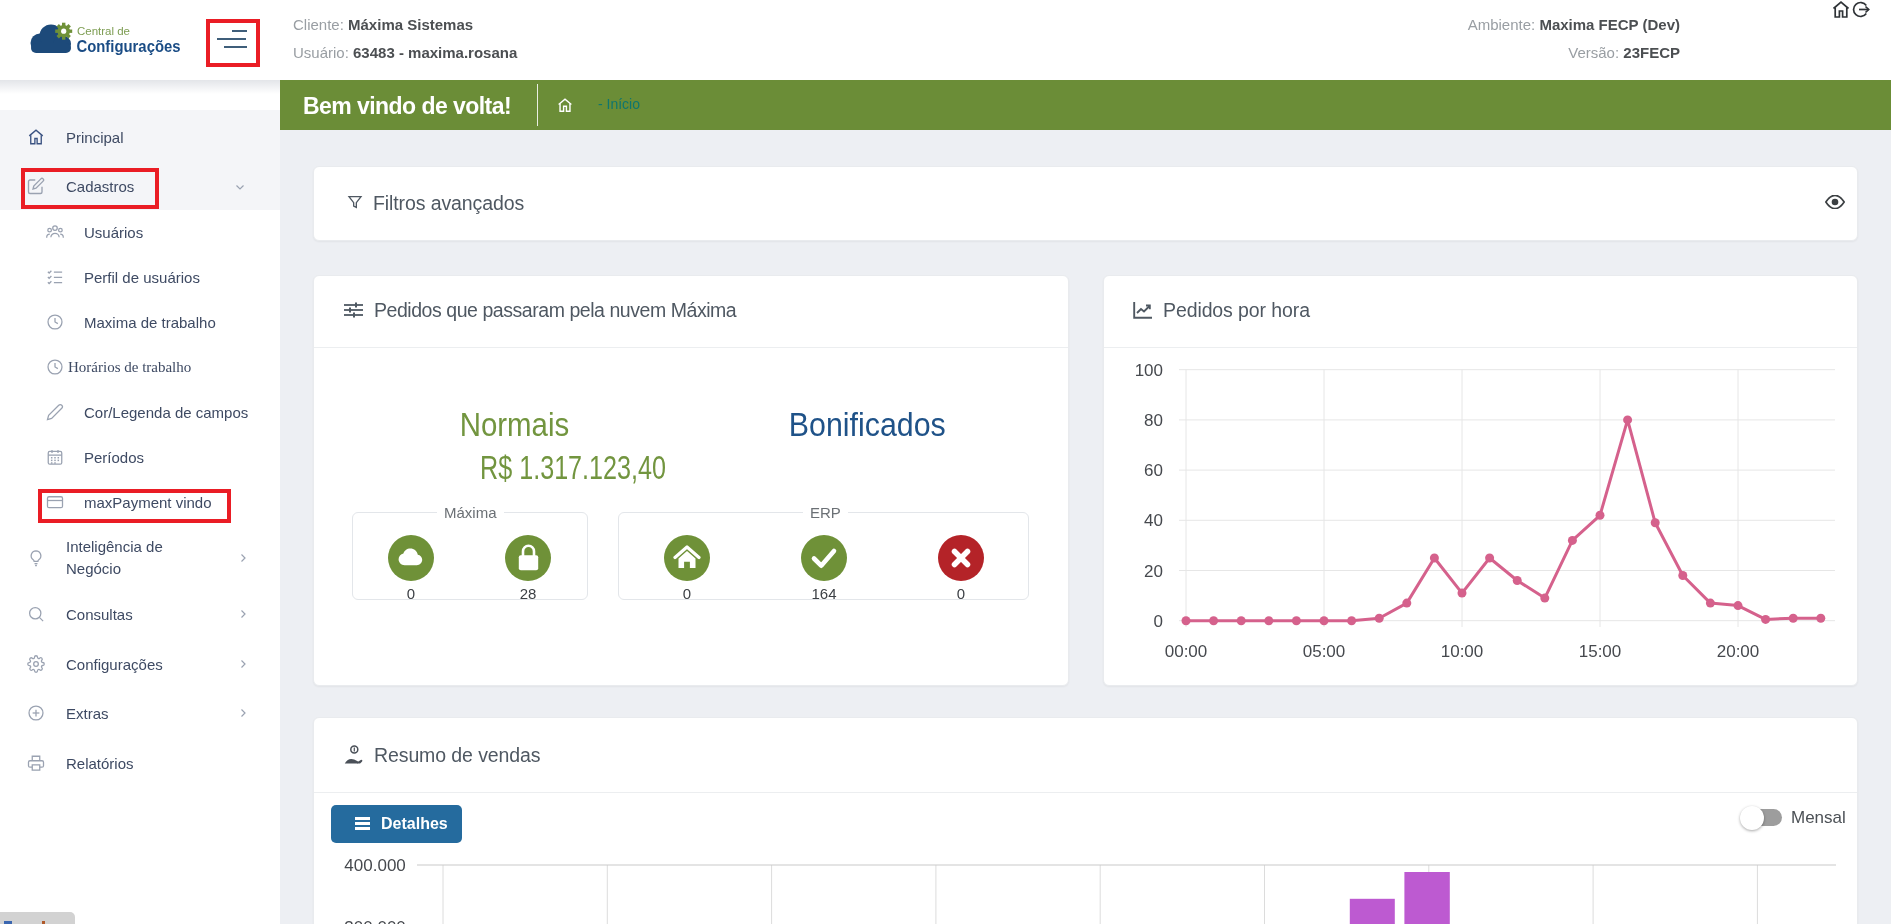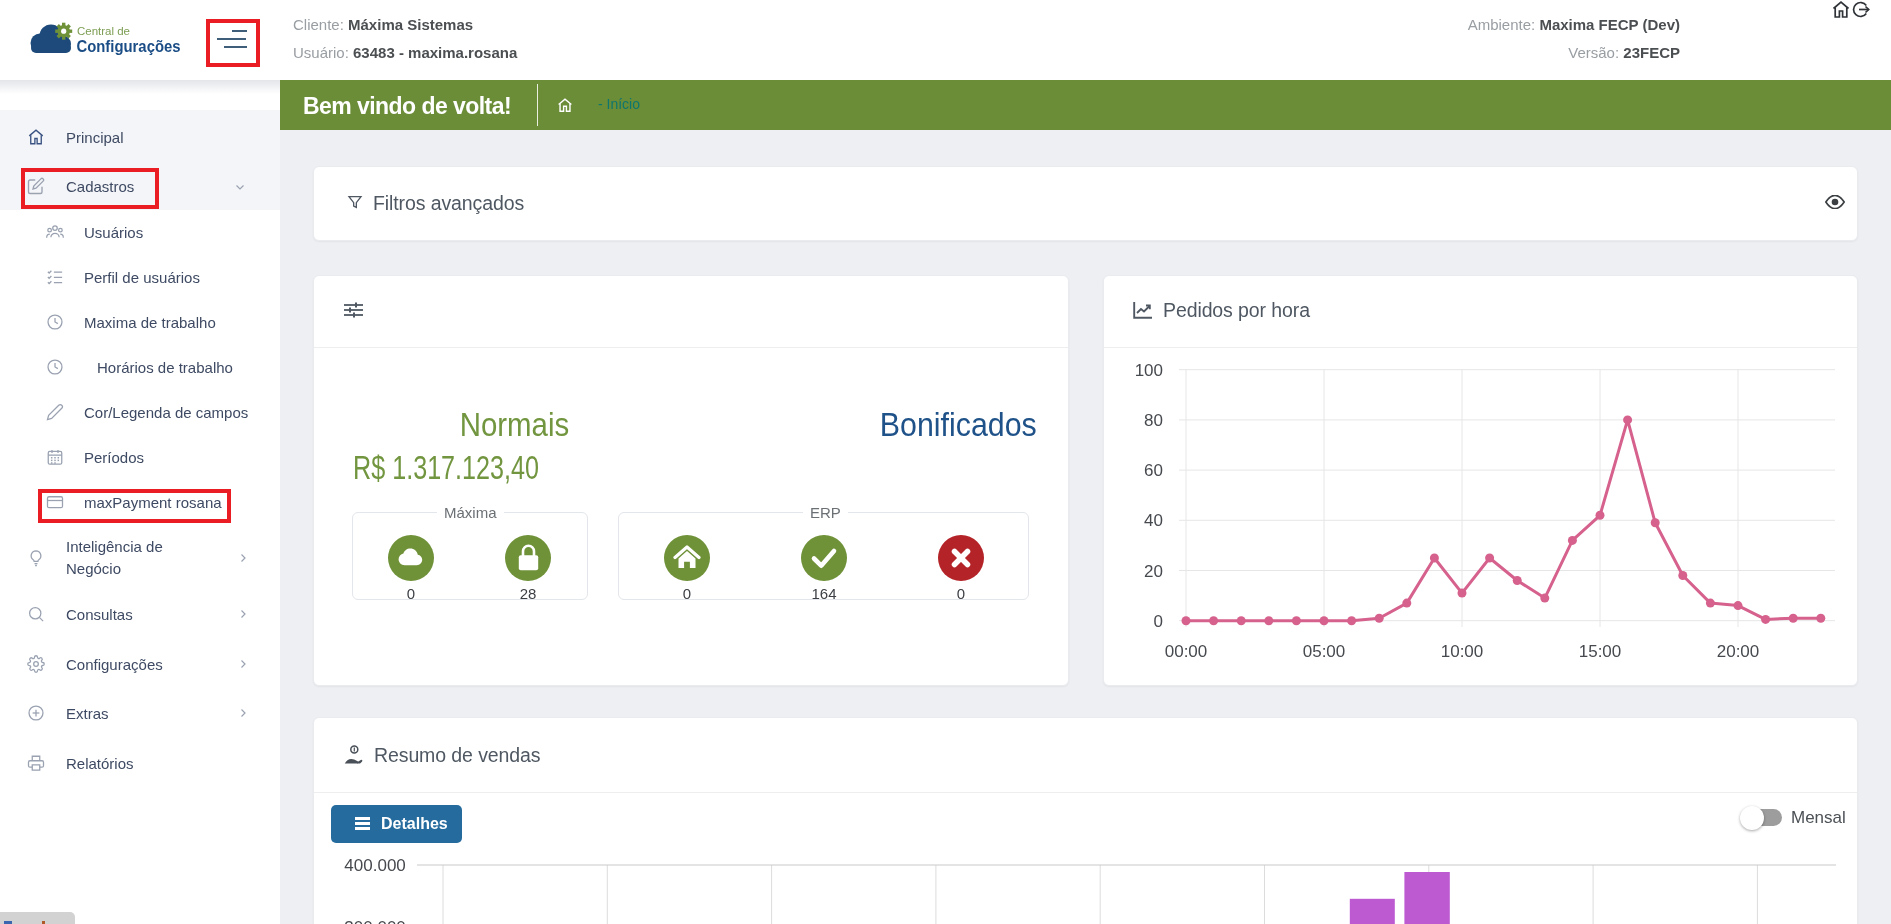--- a/index.html
+++ b/index.html
@@ -110,21 +110,21 @@
   <svg class="abs" style="left:46px;top:313px;" width="18" height="18" viewBox="0 0 24 24" fill="none" stroke="#9aa2b1" stroke-width="1.7">
       <circle cx="12" cy="12" r="9.3"></circle>
       <path d="M12 6.5V12l3.8 2.2"></path>
     </svg>
   <div class="subtxt" style="left:84px;top:314px;">Maxima de trabalho</div>
 
   <svg class="abs" style="left:46px;top:358px;" width="18" height="18" viewBox="0 0 24 24" fill="none" stroke="#9aa2b1" stroke-width="1.7">
       <circle cx="12" cy="12" r="9.3"></circle>
       <path d="M12 6.5V12l3.8 2.2"></path>
     </svg>
-  <div class="subtxt" style="left:97px;top:359px;">Horários de trabalho</div>
+  <div class="subtxt" style="left:68px;top:359px;font-family:Liberation Serif, serif;">Horários de trabalho</div>
 
   <svg class="abs" style="left:46px;top:403px;" width="18" height="18" viewBox="0 0 24 24" fill="none" stroke="#9aa2b1" stroke-width="1.7">
       <path d="M17 3a2.8 2.8 0 1 1 4 4L7.5 20.5 2 22l1.5-5.5z"></path>
     </svg>
   <div class="subtxt" style="left:84px;top:404px;">Cor/Legenda de campos</div>
 
   <svg class="abs" style="left:46px;top:448px;" width="18" height="18" viewBox="0 0 24 24" fill="none" stroke="#9aa2b1" stroke-width="1.7">
       <rect x="3" y="4.5" width="18" height="17" rx="2"></rect>
       <line x1="3" y1="9.5" x2="21" y2="9.5"></line>
       <line x1="8" y1="2.5" x2="8" y2="6.5"></line>
@@ -139,21 +139,21 @@
         <rect x="6.6" y="19" width="2" height="2"></rect>
         <rect x="11" y="19" width="2" height="2"></rect>
       </g>
     </svg>
   <div class="subtxt" style="left:84px;top:449px;">Períodos</div>
 
   <svg class="abs" style="left:46px;top:493px;" width="18" height="18" viewBox="0 0 24 24" fill="none" stroke="#9aa2b1" stroke-width="1.7">
       <rect x="2" y="5" width="20" height="14.5" rx="2"></rect>
       <line x1="2" y1="10" x2="22" y2="10"></line>
     </svg>
-  <div class="subtxt" style="left:84px;top:494px;">maxPayment rosana</div>
+  <div class="subtxt" style="left:84px;top:494px;">maxPayment vindo</div>
 
   <svg class="abs" style="left:27px;top:549px;" width="18" height="18" viewBox="0 0 24 24" fill="none" stroke="#9aa2b1" stroke-width="1.7">
       <path d="M12 2.5a6.5 6.5 0 0 0-3.7 11.8c.7.5 1.2 1.3 1.2 2.2h5c0-.9.5-1.7 1.2-2.2A6.5 6.5 0 0 0 12 2.5z"></path>
       <line x1="10" y1="19.5" x2="14" y2="19.5"></line>
       <line x1="10.8" y1="22" x2="13.2" y2="22"></line>
     </svg>
   <div class="navtxt" style="left:66px;top:538px;">Inteligência de</div>
   <div class="navtxt" style="left:66px;top:560px;">Negócio</div>
   <svg class="abs" style="left:237px;top:552px;" width="12" height="12" viewBox="0 0 24 24" fill="none" stroke="#9aa2b1" stroke-width="2.4">
       <polyline points="9 5 16 12 9 19"></polyline>
@@ -215,23 +215,24 @@
         <line x1="0" y1="4" x2="19" y2="4"></line>
         <line x1="0" y1="9" x2="19" y2="9"></line>
         <line x1="0" y1="14" x2="19" y2="14"></line>
       </g>
     <g stroke-width="2">
         <line x1="12" y1="1.5" x2="12" y2="6.5"></line>
         <line x1="6" y1="6.5" x2="6" y2="11.5"></line>
         <line x1="10" y1="11.5" x2="10" y2="16.5"></line>
       </g>
   </svg>
+  <div class="cardtitle" style="left:374px;top:299px;letter-spacing:-0.45px;">Pedidos que passaram pela nuvem Máxima</div>
   <div class="abs" style="left:338px;top:406px;width:353px;text-align:center;font-size:33px;color:#72953f;"><span style="display:inline-block;transform:scaleX(.892)">Normais</span></div>
-  <div class="abs" style="left:324px;top:449px;width:353px;text-align:left;font-size:33px;color:#72953f;"><span style="display:inline-block;transform:scaleX(.762)">R$ 1.317.123,40</span></div>
-  <div class="abs" style="left:691px;top:406px;width:353px;text-align:right;font-size:33px;color:#1f5288;"><span style="display:inline-block;transform:scaleX(.92)">Bonificados</span></div>
+  <div class="abs" style="left:342px;top:449px;width:353px;text-align:right;font-size:33px;color:#72953f;"><span style="display:inline-block;transform:scaleX(.762)">R$ 1.317.123,40</span></div>
+  <div class="abs" style="left:691px;top:406px;width:353px;text-align:center;font-size:33px;color:#1f5288;"><span style="display:inline-block;transform:scaleX(.92)">Bonificados</span></div>
 
   <div class="abs" style="left:352px;top:512px;width:236px;height:88px;border:1px solid #e3e6ea;border-radius:6px;box-sizing:border-box;"></div>
   <div class="abs" style="left:437px;top:504px;background:#fff;padding:0 7px;font-size:15px;color:#6b7075;">Máxima</div>
 
   <div class="abs" style="left:618px;top:512px;width:411px;height:88px;border:1px solid #e3e6ea;border-radius:6px;box-sizing:border-box;"></div>
   <div class="abs" style="left:803px;top:504px;background:#fff;padding:0 7px;font-size:15px;color:#6b7075;">ERP</div>
 
   <div class="abs" style="left:388px;top:535px;width:46px;height:46px;border-radius:50%;background:#6f9138;"></div>
   <svg class="abs" style="left:397px;top:545px;" width="28" height="24" viewBox="0 0 28 24">
       <path d="M7.6 20.2c-3.3 0-6-2.6-6-5.9 0-2.9 2.1-5.3 4.8-5.8C7.2 5.6 10 3.5 13.3 3.5c3.8 0 6.9 2.7 7.5 6.3 2.5.4 4.4 2.5 4.4 5 0 2.9-2.4 5.4-5.4 5.4z" fill="#fff"></path>

